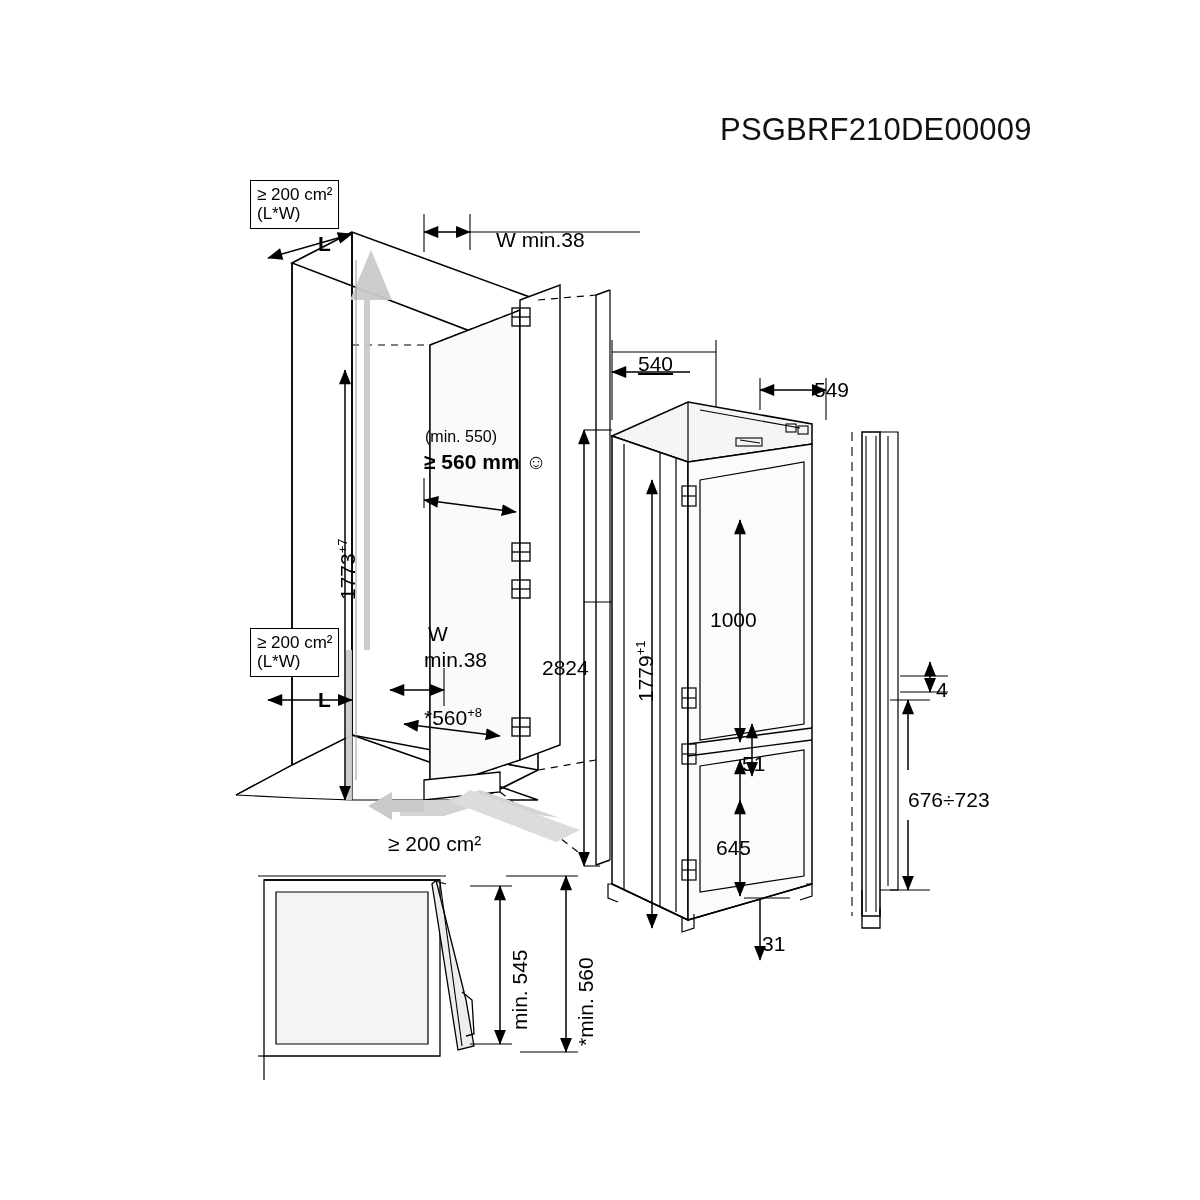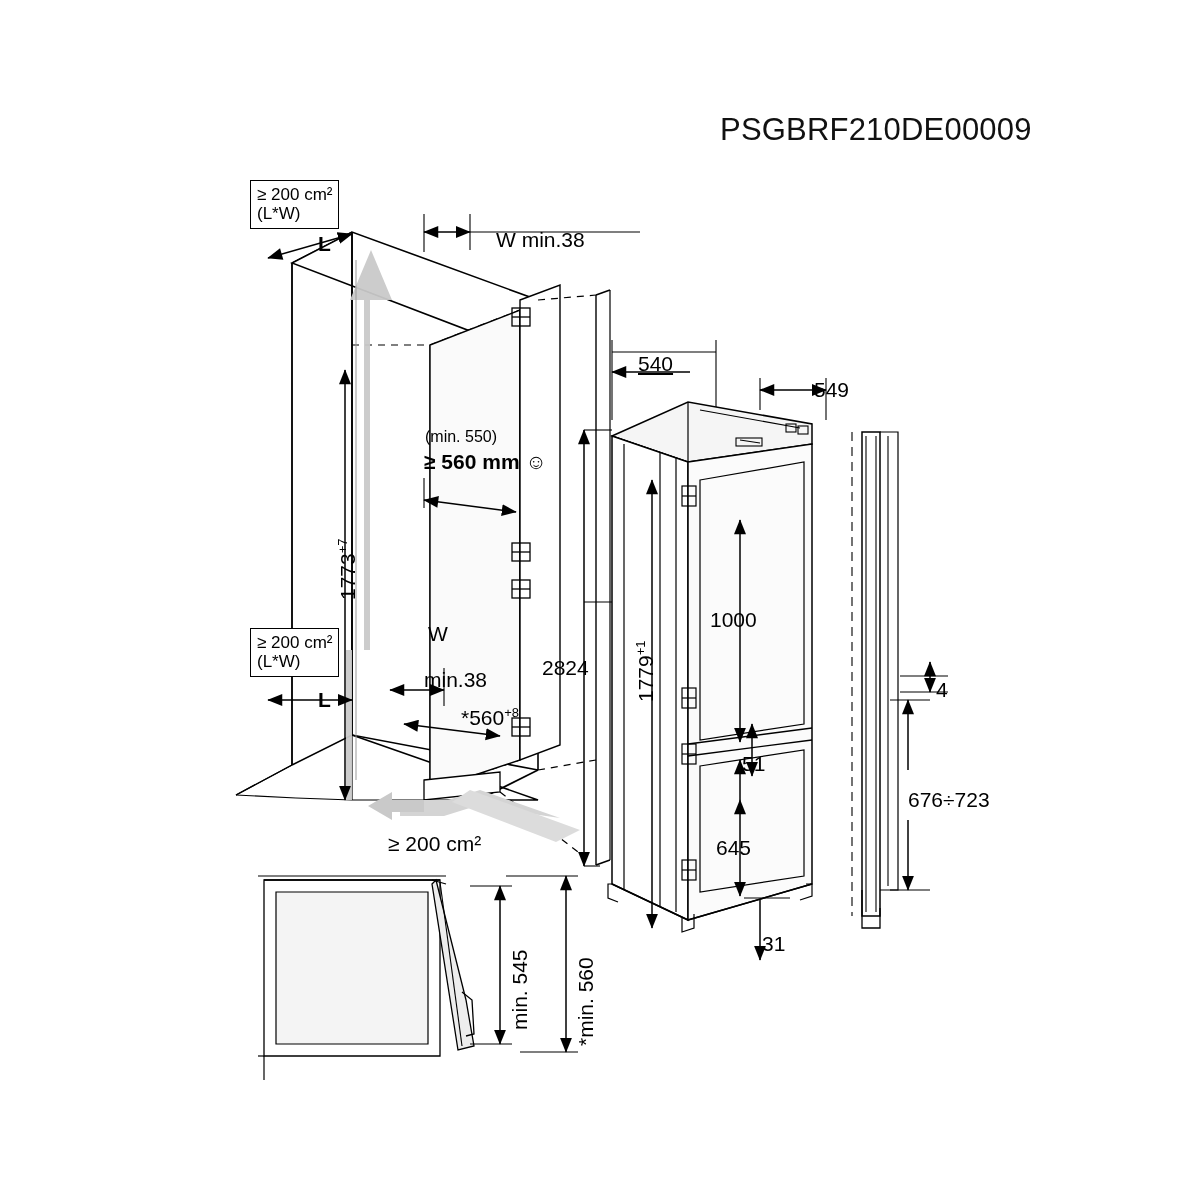--- a/index.html
+++ b/index.html
@@ -316,33 +316,33 @@
     <div>(L*W)</div>
   </div>
 
   <div class="lbl big bold" style="left:318px; top:232px;">L</div>
 
   <div class="lbl big bold" style="left:318px; top:688px;">L</div>
 
   <div class="lbl big" style="left:496px; top:228px;">W min.38</div>
 
   <div class="lbl big" style="left:428px; top:622px;">W</div>
-  <div class="lbl big" style="left:424px; top:648px;margin-top:20px;">min.38</div>
+  <div class="lbl big" style="left:424px; top:648px;">min.38</div>
 
   <div class="lbl vert big" style="left:336px; top:600px;">
     <span>1773</span><span class="sup">+7</span>
   </div>
 
   <div class="lbl" style="left:425px; top:428px;">(min. 550)</div>
   <div class="lbl big bold" style="left:424px; top:450px;">
     <span>≥ 560 mm</span>
     <span>☺</span>
   </div>
 
-  <div class="lbl big" style="left:424px; top:706px;margin-left:37px;">
+  <div class="lbl big" style="left:424px; top:706px;">
     <span>*560</span><span class="sup">+8</span>
   </div>
 
   <div class="lbl big" style="left:638px; top:352px;text-decoration:underline;">540</div>
 
   <div class="lbl big" style="left:797px; top:378px;margin-left:17px;">549</div>
 
   <div class="lbl big" style="left:542px; top:656px;">2824</div>
 
   <div class="lbl vert big" style="left:634px; top:702px;">

